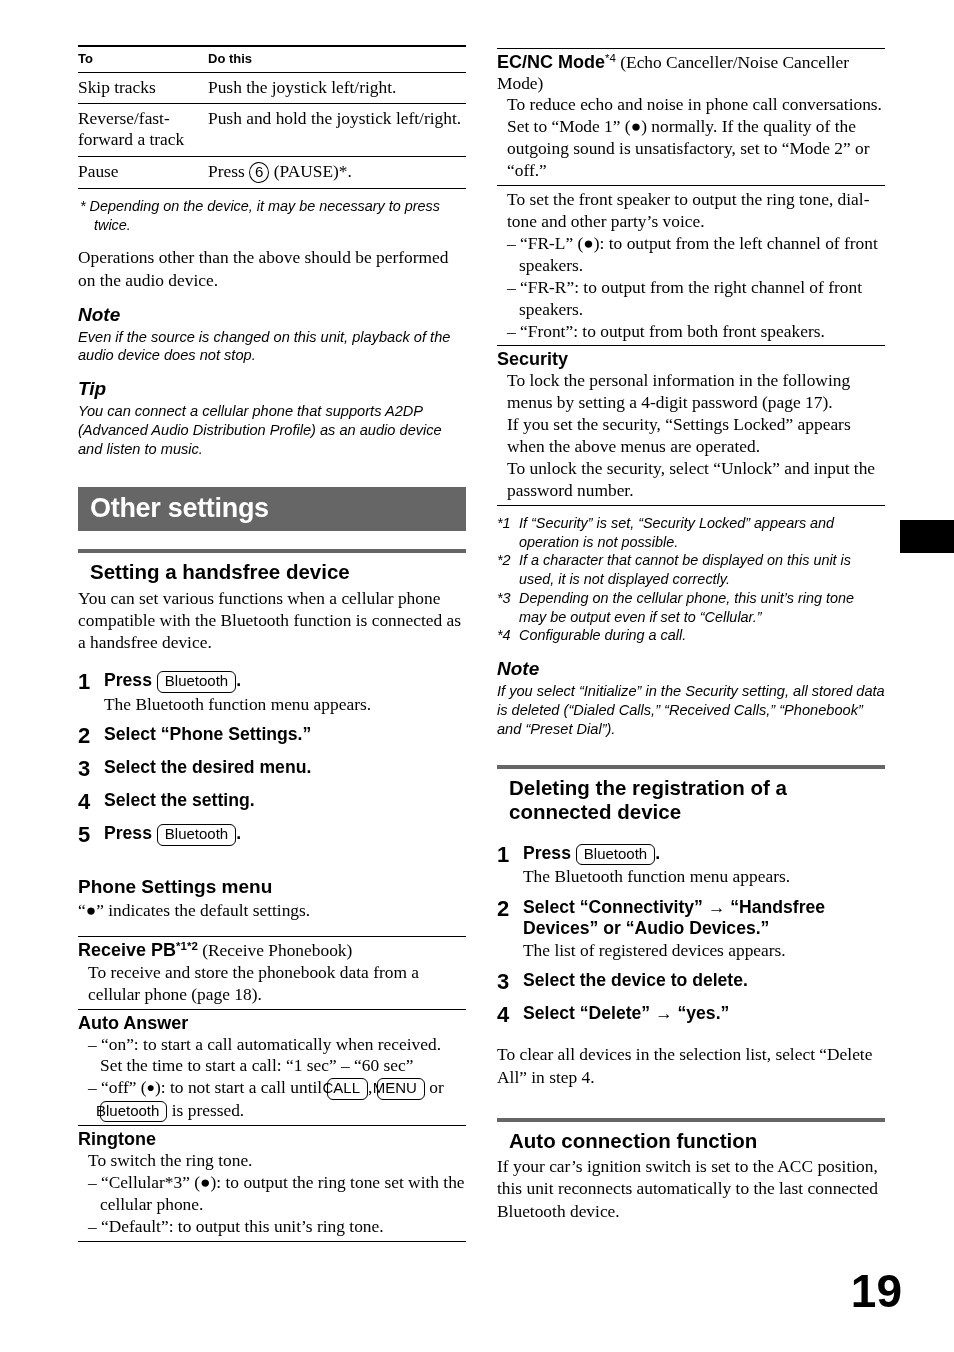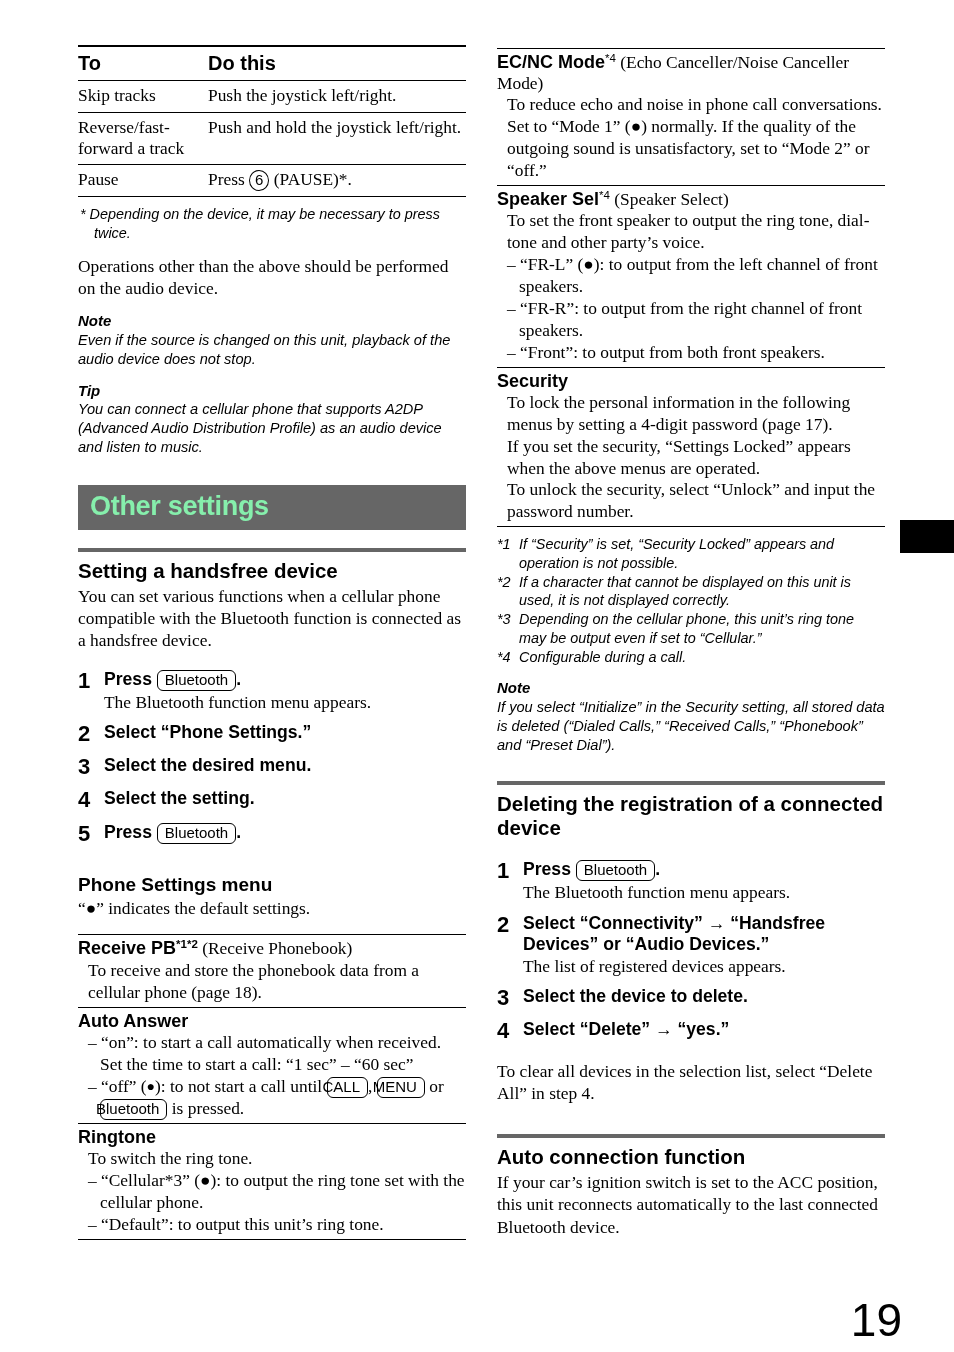--- a/index.html
+++ b/index.html
@@ -39,42 +39,42 @@
     font-family: "Liberation Sans", sans-serif;
     font-style: italic;
     font-size: 14.6px;
     line-height: 1.3;
     margin: 0;
   }
   .note-head {
     font-family: "Liberation Sans", sans-serif;
     font-style: italic;
     font-weight: bold;
-    font-size: 15px;
+    font-size: 19px;
     line-height: 1.3;
     margin: 0;
   }
 
   
   table.ops {
     border-collapse: collapse;
     width: 100%;
   }
   table.ops th, table.ops td {
     text-align: left;
     vertical-align: top;
     padding: 4px 0 5px 0;
     font-family: "Liberation Serif", serif;
     font-size: 17.4px;
     line-height: 1.22;
   }
   table.ops th {
     font-family: "Liberation Sans", sans-serif;
     font-weight: bold;
-    font-size: 20px;
+    font-size: 13px;
     padding-bottom: 5px;
   }
   table.ops thead tr { border-bottom: 1.6px solid #000; }
   table.ops { border-top: 2.6px solid #000; }
   table.ops tbody tr { border-bottom: 1.3px solid #000; }
   table.ops tbody tr:last-child { border-bottom: 1.6px solid #000; }
   td.c1 { width: 130px; padding-right: 6px; }
 
   
   .fn {
@@ -84,39 +84,39 @@
     line-height: 1.3;
     display: flex;
     margin: 0;
   }
   .fn .mark { width: 22px; flex: 0 0 22px; }
   .fn .txt { flex: 1 1 auto; }
 
   
   .banner {
     background: #666666;
-    color: #86efac;
+    color: #ffffff;
     font-family: "Liberation Sans", sans-serif;
     font-weight: bold;
     font-size: 27px;
     letter-spacing: -0.3px;
     padding: 7px 0 9px 12px;
     line-height: 1.05;
   }
   .rule-thick {
     height: 4px;
     background: #666666;
     width: 100%;
   }
   .h2 {
     font-family: "Liberation Sans", sans-serif;
     font-weight: bold;
     font-size: 20.5px;
     line-height: 1.18;
-    margin: 7px 0 2px 0;
+    margin: 7px 0 2px 12px;
   }
   .h3 {
     font-family: "Liberation Sans", sans-serif;
     font-weight: bold;
     font-size: 19px;
     line-height: 1.18;
     margin: 6px 0 1px 0;
   }
 
   
@@ -205,23 +205,23 @@
     right: 0;
     top: 520px;
     width: 54px;
     height: 33px;
     background: #000;
   }
   
   .pageno {
     position: absolute;
     right: 52px;
-    bottom: 9px;
-    font-family: "Liberation Sans", sans-serif;
-    font-weight: normal;
+    bottom: 38px;
+    font-family: "Liberation Sans", sans-serif;
+    font-weight: bold;
     font-size: 46px;
     line-height: 1;
   }
   .spacer-8 { height: 8px; }
   .spacer-12 { height: 12px; }
   .spacer-16 { height: 16px; }
 </style>
 </head>
 <body>
 
@@ -350,23 +350,20 @@
 
     <div class="entry first">
       <div>
         <span class="lbl">EC/NC Mode</span><sup class="star-r">*4</sup><span class="paren"> (Echo Canceller/Noise Canceller Mode)</span>
       </div>
       <p>To reduce echo and noise in phone call conversations.</p>
       <p>Set to “Mode 1” (●) normally. If the quality of the outgoing sound is unsatisfactory, set to “Mode 2” or “off.”</p>
     </div>
 
     <div class="entry">
-      <div>
-        <span class="lbl">Speaker Sel</span><sup class="star-r">*4</sup><span class="paren"> (Speaker Select)</span>
-      </div>
       <p>To set the front speaker to output the ring tone, dial-tone and other party’s voice.</p>
       <p class="dash">– “FR-L” (●): to output from the left channel of front speakers.</p>
       <p class="dash">– “FR-R”: to output from the right channel of front speakers.</p>
       <p class="dash">– “Front”: to output from both front speakers.</p>
     </div>
 
     <div class="entry rule-black" style="padding-bottom:3px;">
       <div>
         <span class="lbl">Security</span>
       </div>

